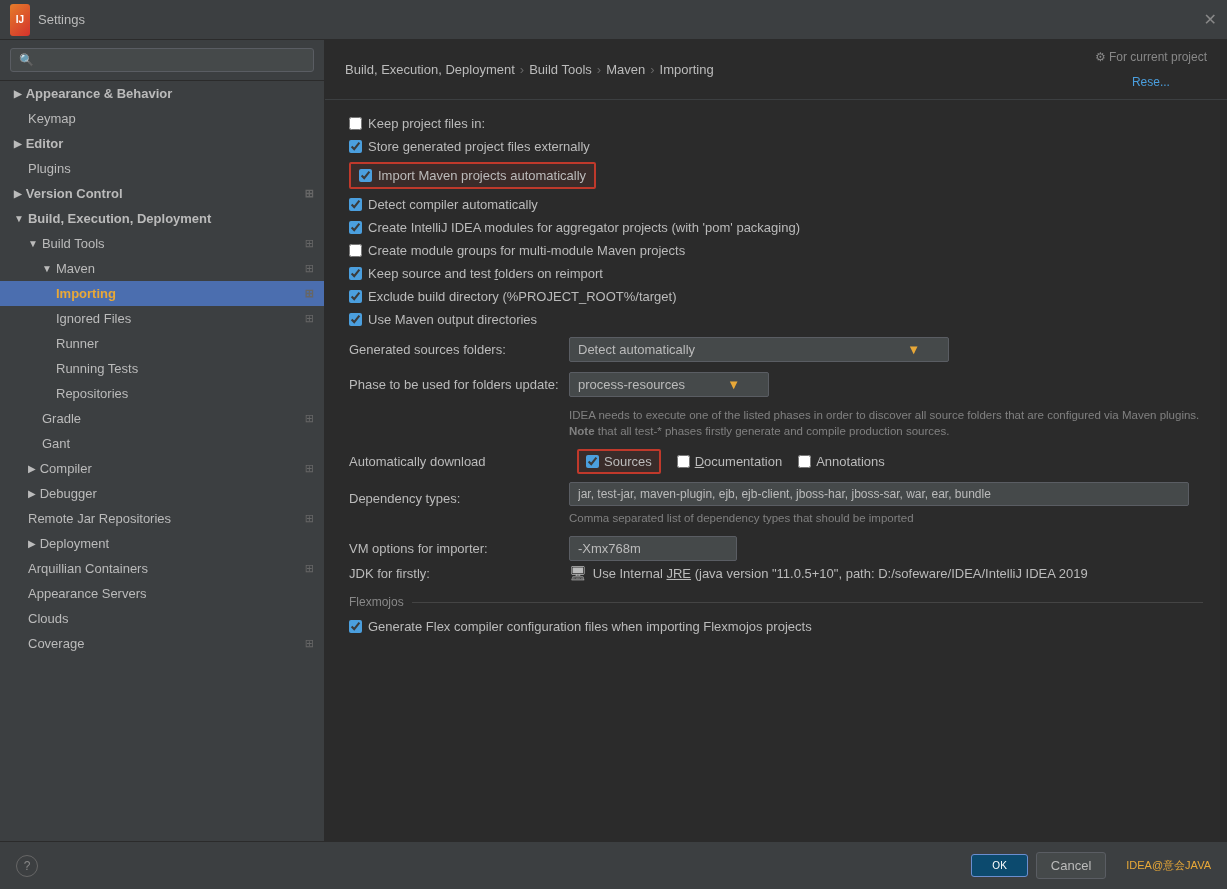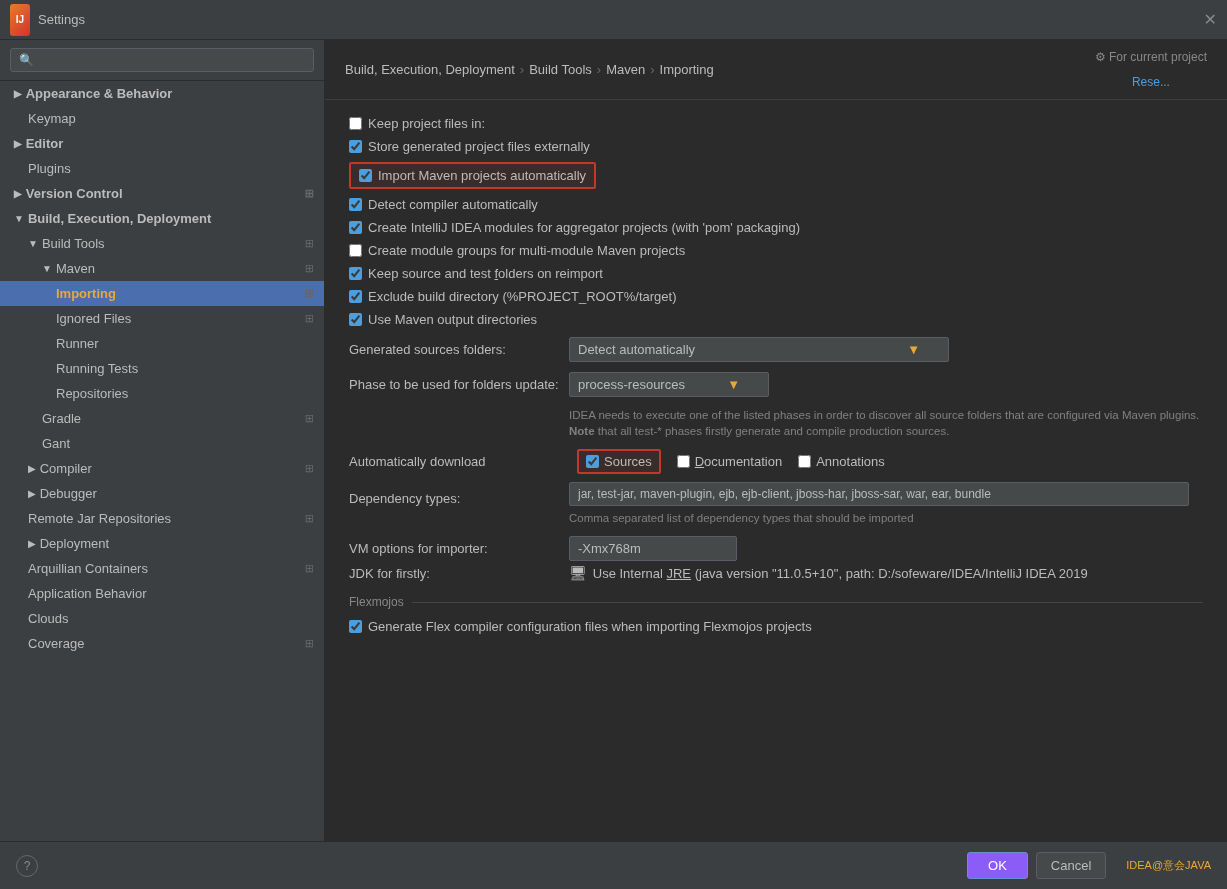--- a/index.html
+++ b/index.html
@@ -371,25 +371,25 @@
       display: flex;
       align-items: center;
       justify-content: center;
     }
     .bottom-right {
       display: flex;
       align-items: center;
       gap: 8px;
     }
     .btn-ok {
-      background: #8b5cf6;
+      background: #0c4a6e;
       border: 1px solid #6b8ecf;
       color: white;
       padding: 5px 20px;
-      font-size: 13px;
+      font-size: 10px;
       cursor: pointer;
       border-radius: 3px;
     }
     .btn-cancel {
       background: #45494a;
       border: 1px solid #5a5d63;
       color: #bbbbbb;
       padding: 5px 14px;
       font-size: 13px;
       cursor: pointer;
@@ -509,21 +509,21 @@
       <span class="sidebar-arrow">▶</span>
       <span>Deployment</span>
     </div>
 
     <div class="sidebar-item level2">
       <span>Arquillian Containers</span>
       <span class="sidebar-icon-right">⊞</span>
     </div>
 
     <div class="sidebar-item level2">
-      <span>Application Behavior</span>
+      <span>Appearance Servers</span>
     </div>
 
     <div class="sidebar-item level2">
       <span>Clouds</span>
     </div>
 
     <div class="sidebar-item level2">
       <span>Coverage</span>
       <span class="sidebar-icon-right">⊞</span>
     </div>

